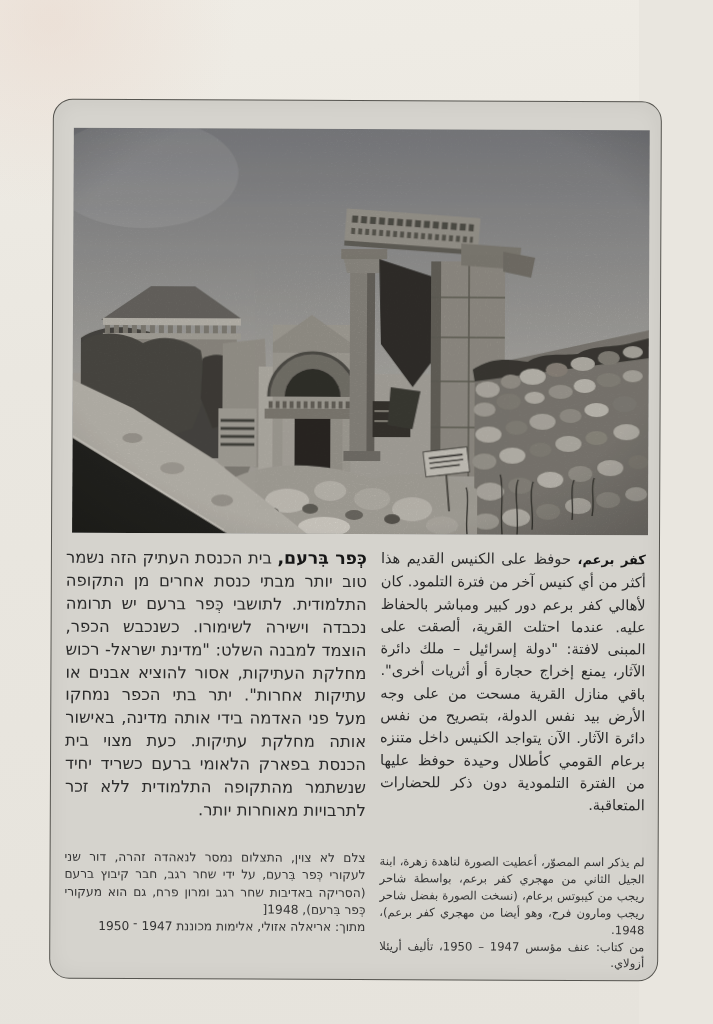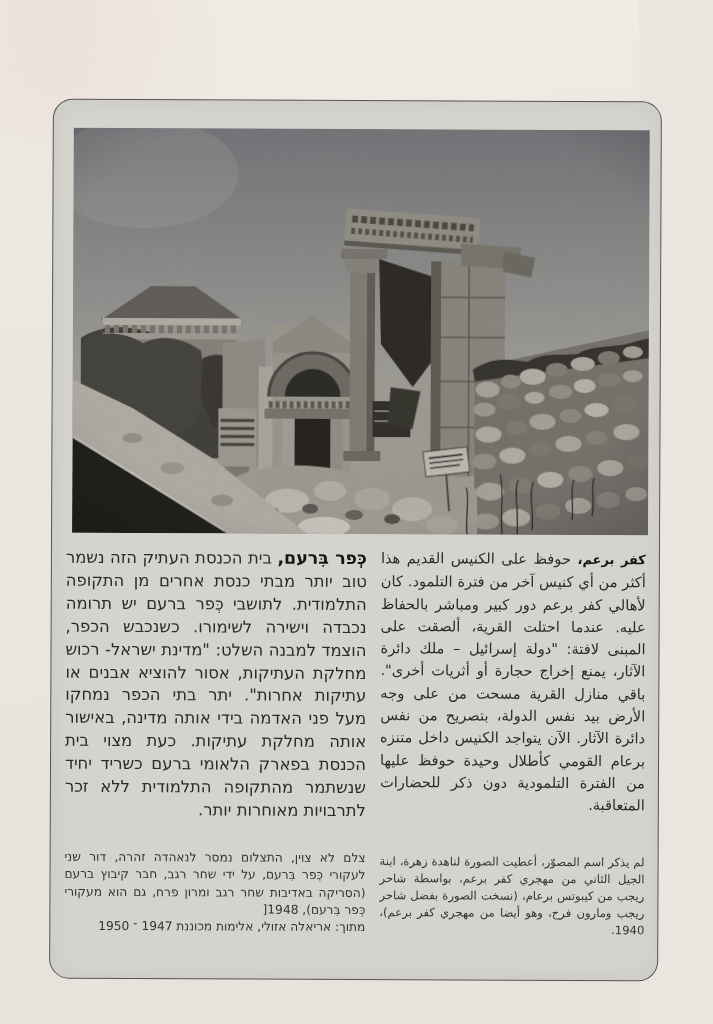--- a/index.html
+++ b/index.html
@@ -249,18 +249,19 @@
     <div class="columns">
 
       <div class="col col-he" dir="rtl">
         <p class="body"><b class="lead">כְּפר בִּרעם,</b><span> בית הכנסת העתיק הזה נשמר טוב יותר מבתי כנסת אחרים מן התקופה התלמודית. לתושבי כְּפר ברעם יש תרומה נכבדה וישירה לשימורו. כשנכבש הכפר, הוצמד למבנה השלט: "מדינת ישראל- רכוש מחלקת העתיקות, אסור להוציא אבנים או עתיקות אחרות". יתר בתי הכפר נמחקו מעל פני האדמה בידי אותה מדינה, באישור אותה מחלקת עתיקות. כעת מצוי בית הכנסת בפארק הלאומי ברעם כשריד יחיד שנשתמר מהתקופה התלמודית ללא זכר לתרבויות מאוחרות יותר.</span></p>
         <p class="caption">צלם לא צוין, התצלום נמסר לנאהדה זהרה, דור שני לעקורי כְּפר בִּרעם, על ידי שחר רגב, חבר קיבוץ ברעם (הסריקה באדיבות שחר רגב ומרון פרח, גם הוא מעקורי כְּפר בִּרעם), 1948[</p>
         <p class="caption">מתוך: אריאלה אזולי, אלימות מכוננת 1947 ־ 1950</p>
       </div>
 
       <div class="col col-ar" dir="rtl">
         <p class="body"><b class="lead">كفر برعم،</b><span> حوفظ على الكنيس القديم هذا أكثر من أي كنيس آخر من فترة التلمود. كان لأهالي كفر برعم دور كبير ومباشر بالحفاظ عليه. عندما احتلت القرية، ألصقت على المبنى لافتة: "دولة إسرائيل – ملك دائرة الآثار، يمنع إخراج حجارة أو أثريات أخرى". باقي منازل القرية مسحت من على وجه الأرض بيد نفس الدولة، بتصريح من نفس دائرة الآثار. الآن يتواجد الكنيس داخل متنزه برعام القومي كأطلال وحيدة حوفظ عليها من الفترة التلمودية دون ذكر للحضارات المتعاقبة.</span></p>
-        <p class="caption">لم يذكر اسم المصوّر، أعطيت الصورة لناهدة زهرة، ابنة الجيل الثاني من مهجري كفر برعم، بواسطة شاحر ريجب من كيبوتس برعام، (نسخت الصورة بفضل شاحر ريجب ومارون فرح، وهو أيضا من مهجري كفر برعم)، 1940.</p>
+        <p class="caption">لم يذكر اسم المصوّر، أعطيت الصورة لناهدة زهرة، ابنة الجيل الثاني من مهجري كفر برعم، بواسطة شاحر ريجب من كيبوتس برعام، (نسخت الصورة بفضل شاحر ريجب ومارون فرح، وهو أيضا من مهجري كفر برعم)، 1948.</p>
+        <p class="caption">من كتاب: عنف مؤسس 1947 – 1950، تأليف أريئلا أزولاي.</p>
       </div>
 
     </div>
   </div>
 </div>
 
 </body></html>

